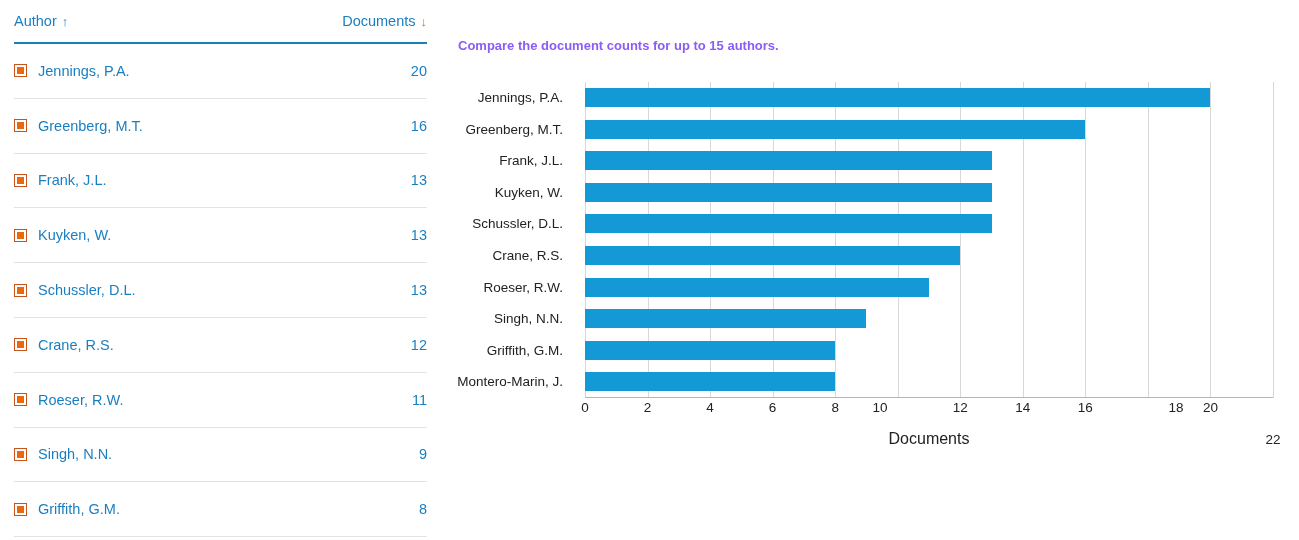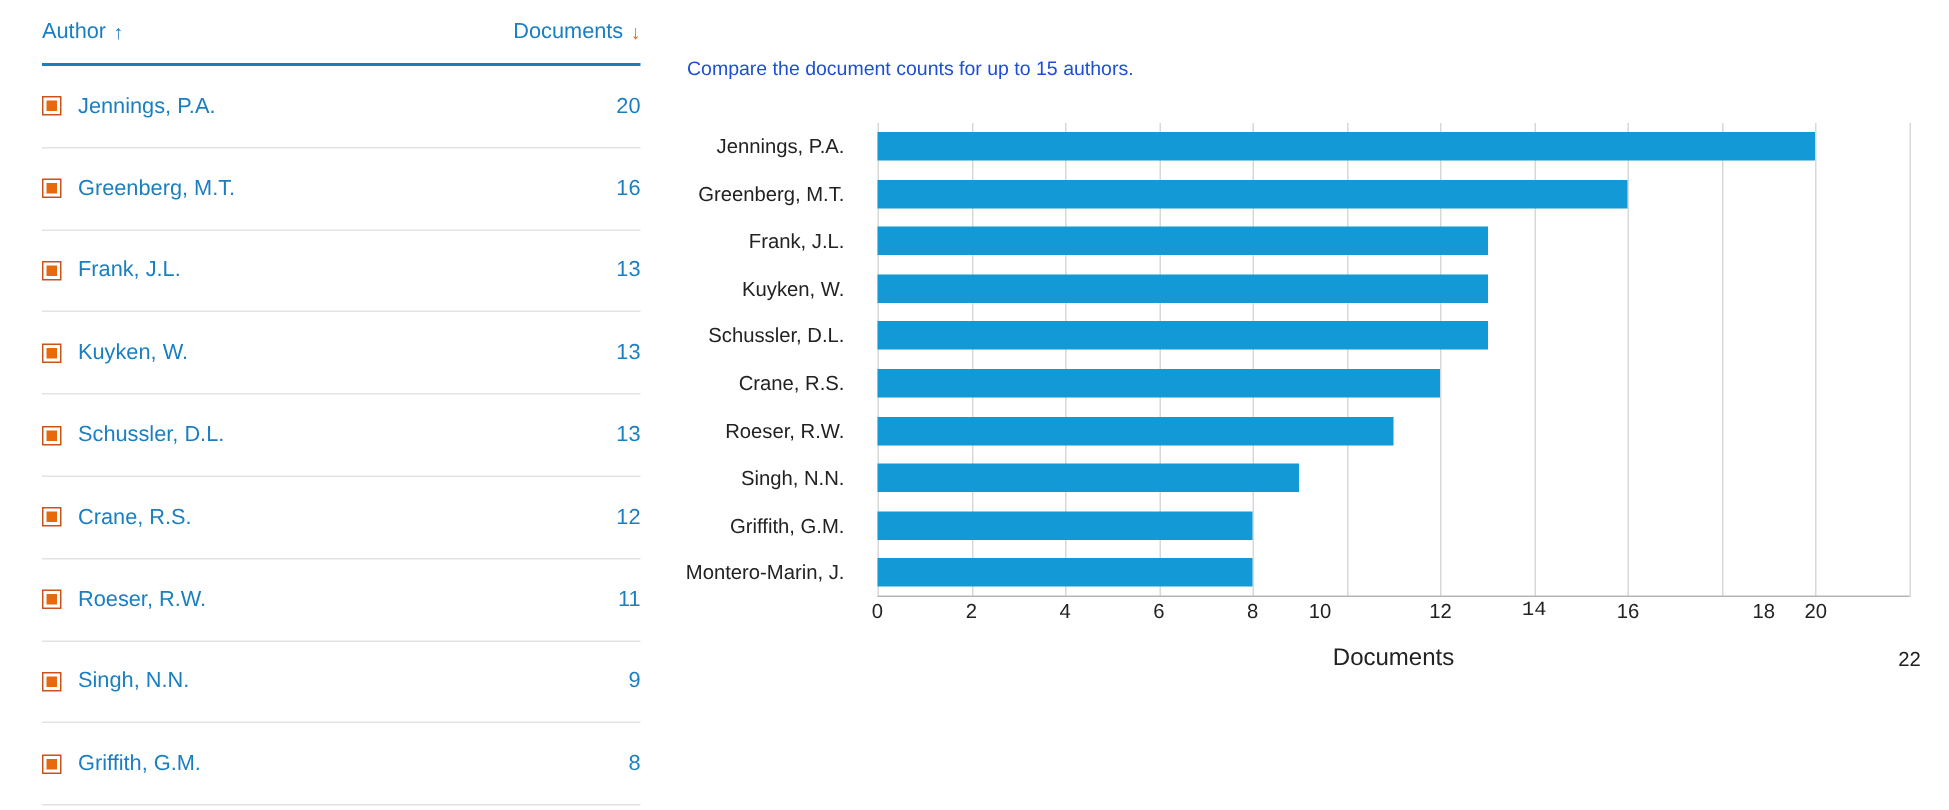--- a/index.html
+++ b/index.html
@@ -21,21 +21,21 @@
   }
 
   
   .left-panel {
     position: absolute;
     left: 0;
     top: 0;
     width: 443px;
     height: 540px;
     box-sizing: border-box;
-    padding: 0 16px 0 28px;
+    padding: 0 16px 0 14px;
   }
   .list-header {
     display: flex;
     align-items: center;
     justify-content: space-between;
     height: 42px;
     border-bottom: 2px solid #1a7fc1;
     color: #1a7fc1;
     font-size: 14.5px;
   }
@@ -112,21 +112,22 @@
     font-size: 20px;
     color: #333333;
     font-weight: normal;
     letter-spacing: 0.1px;
   }
   .chart-subtitle {
     position: absolute;
     left: 15px;
     top: 38px;
     font-size: 13px;
-    color: #1d4ed8;
+    color: #8b5cf6;
+    font-weight: bold;
   }
 
   .plot-area {
     position: absolute;
     left: 0;
     top: 82px;
     width: 856px;
     height: 400px;
   }
   .cat-labels {
@@ -361,21 +362,21 @@
       </div>
 
       <div class="x-ticks">
           <span class="x-tick" style="left: 0px;">0</span>
           <span class="x-tick" style="left: 62.5455px;">2</span>
           <span class="x-tick" style="left: 125.091px;">4</span>
           <span class="x-tick" style="left: 187.636px;">6</span>
           <span class="x-tick" style="left: 250.182px;">8</span>
           <span class="x-tick" style="left: 295px;">10</span>
           <span class="x-tick" style="left: 375.273px;">12</span>
-          <span class="x-tick" style="left: 437.818px; font-family: Liberation Mono, monospace;">14</span>
+          <span class="x-tick" style="left: 437.818px;">14</span>
           <span class="x-tick" style="left: 500.364px;">16</span>
           <span class="x-tick" style="left: 562.909px; margin-left: 28px;">18</span>
           <span class="x-tick" style="left: 625.455px;">20</span>
           <span class="x-tick" style="left: 688px; margin-top: 32px;">22</span>
         </div>
 
       <div class="x-axis-title">Documents</div>
     </div>
 
   </div>

